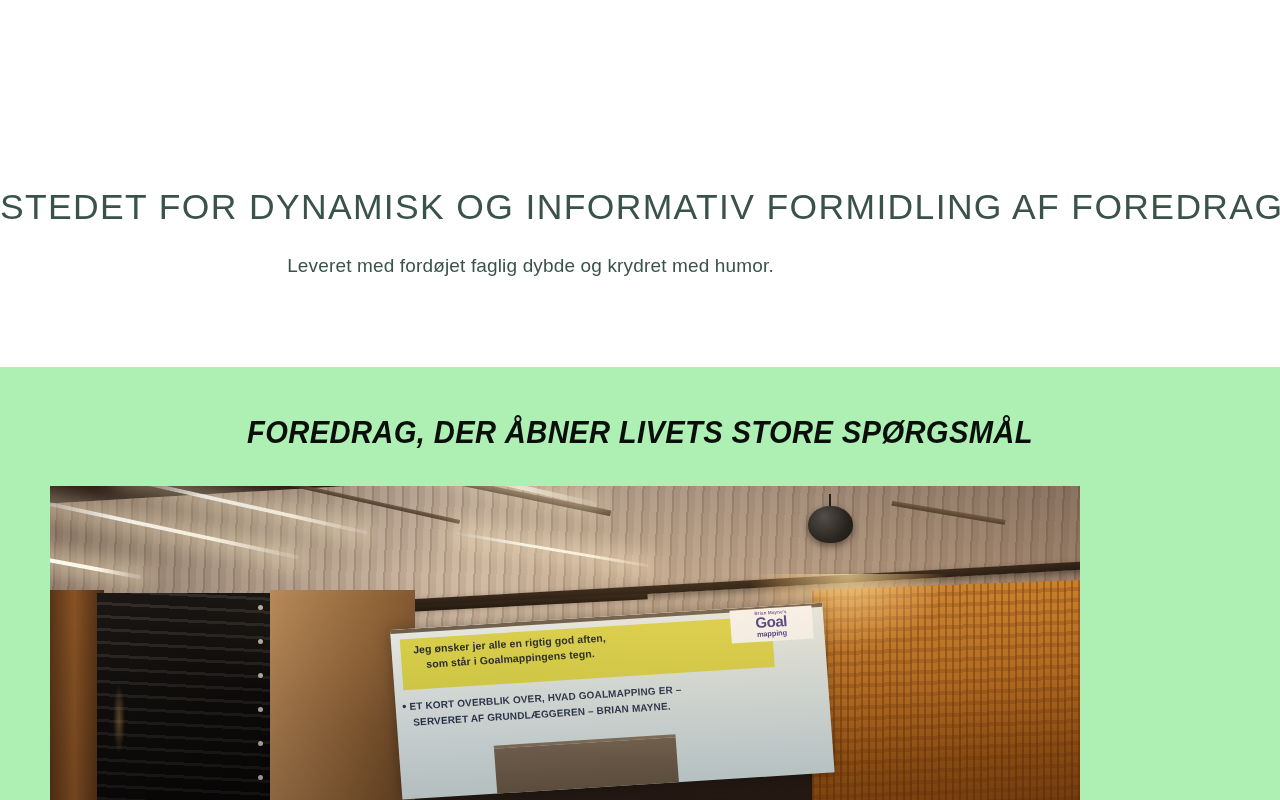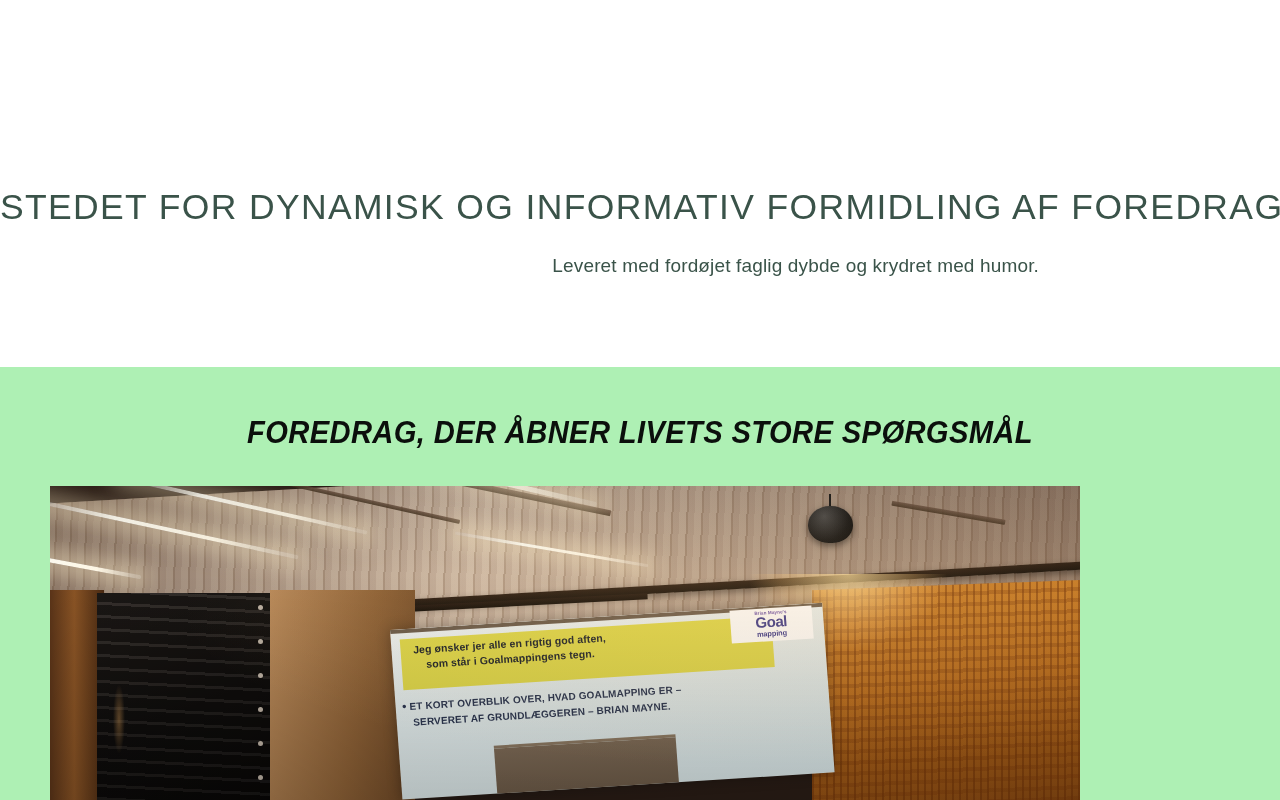--- a/index.html
+++ b/index.html
@@ -26,22 +26,22 @@
     text-align:center;
     font-family:"Liberation Sans", sans-serif;
     font-size:35.5px;
     font-weight:300;
     letter-spacing:1.35px;
     color:#3a5349;
     white-space:nowrap;
     line-height:1.2;
   }
   .hero-sub {
-    position:absolute; left:0; top:254px; width:1039px;
-    text-align:right;
+    position:absolute; left:11px; top:254px; width:1039px;
+    text-align:center;
     font-size:19px;
     font-weight:400;
     letter-spacing:.15px;
     color:#3a5349;
     line-height:1.3;
   }
 
   
   .green-section {
     position:absolute; left:0; top:367px; width:1280px; height:433px;

